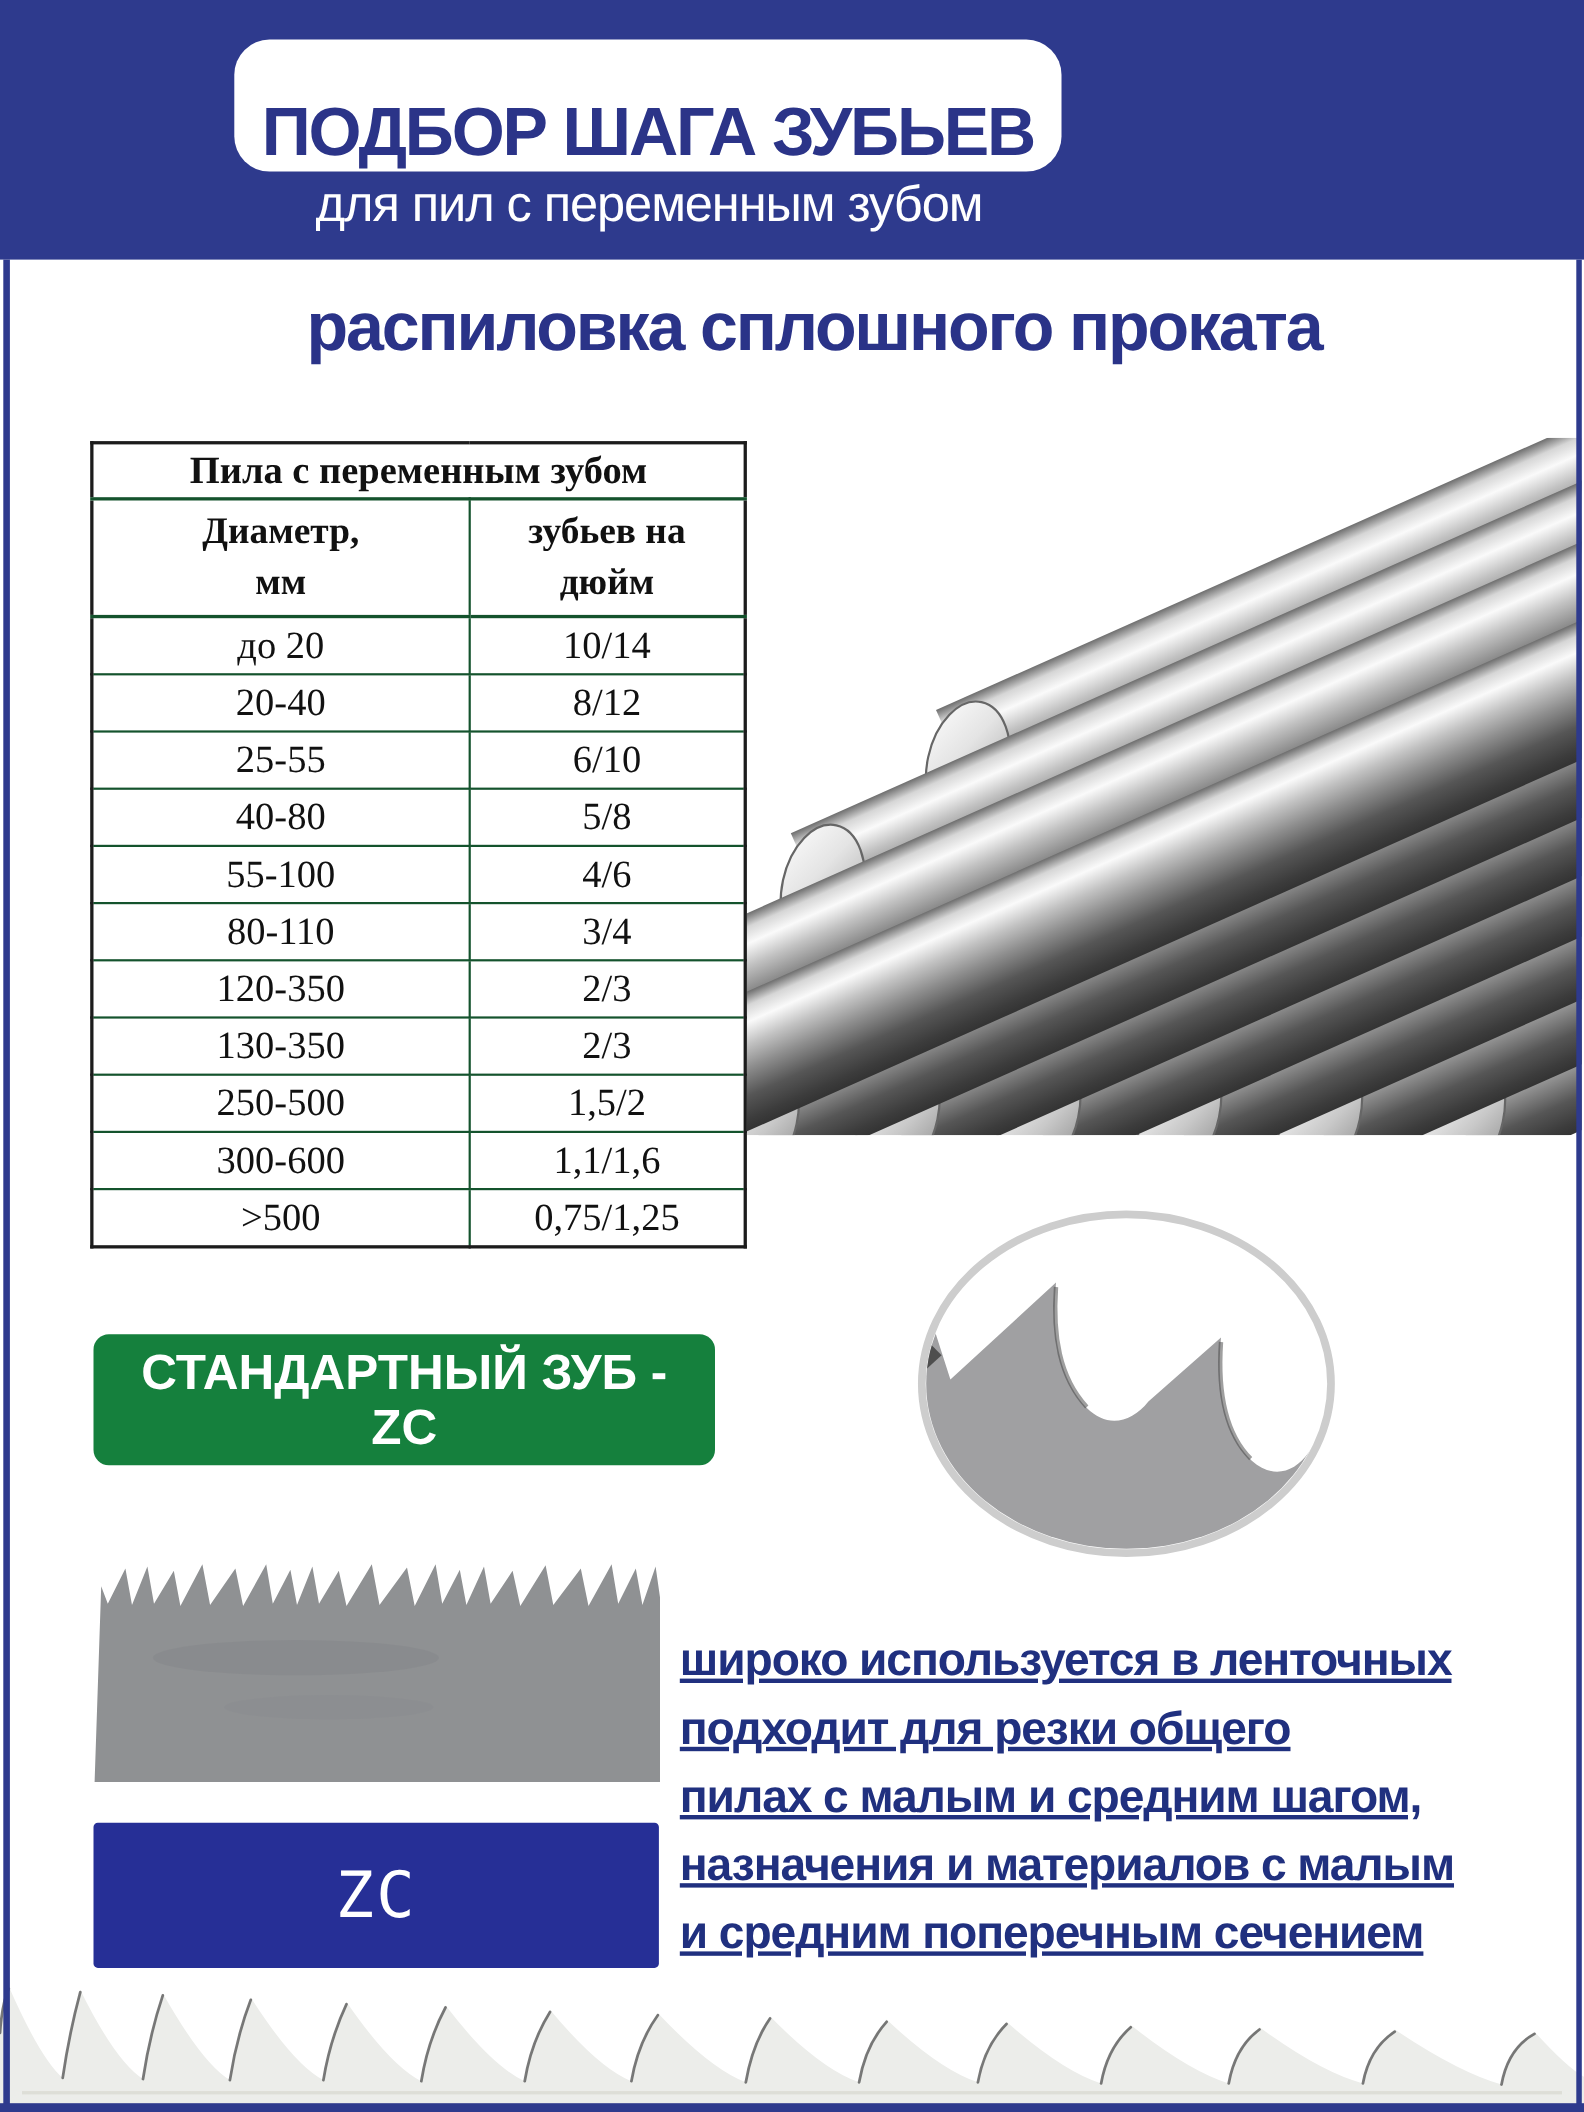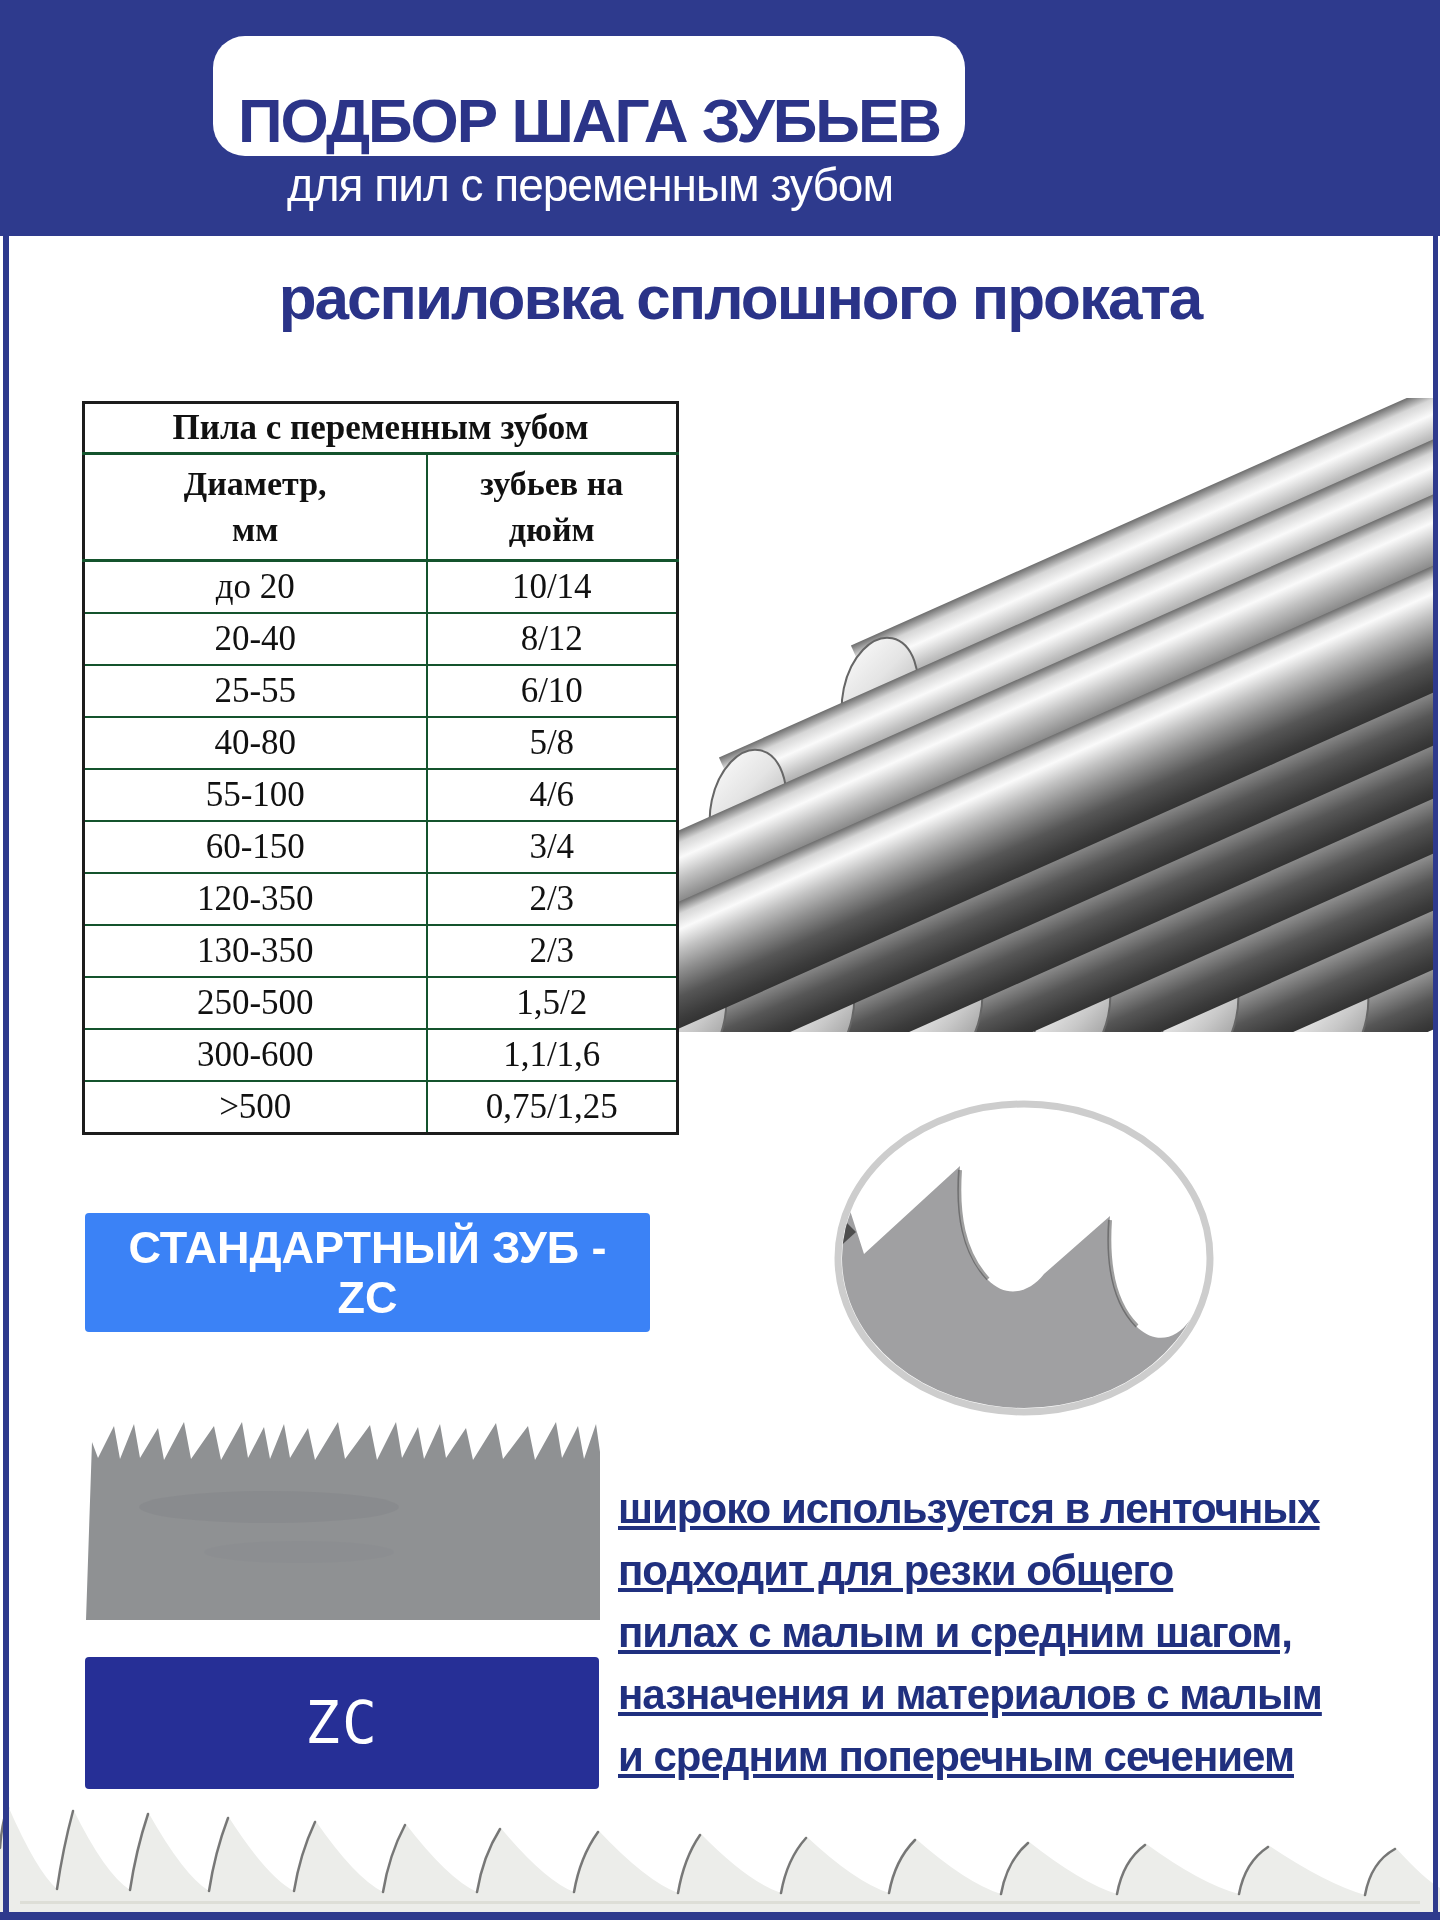--- a/index.html
+++ b/index.html
@@ -27,22 +27,22 @@
               table-layout:fixed;background:#ffffff;font-family:"Liberation Serif",serif;color:#111;}
   table.pitch{border:3px solid #1c1c1c;}
   table.pitch td{border:2px solid #14532d;text-align:center;vertical-align:middle;padding:0;}
   td.t-title{height:48px;font-size:35px;font-weight:700;border-bottom-width:3px !important;}
   tr.t-head td{height:104px;font-size:34px;font-weight:700;border-bottom-width:3px !important;}
   tr.t-head td div{line-height:46px;}
   tr.t-data td{height:50px;font-size:35px;font-weight:400;}
   col.c1{width:343px;} col.c2{width:251px;}
 
   
-  .tooth-label{position:absolute;left:85px;top:1213px;width:565px;height:119px;background:#3b82f6;
-               border-radius:4px;display:flex;flex-direction:column;align-items:center;justify-content:center;}
+  .tooth-label{position:absolute;left:85px;top:1213px;width:565px;height:119px;background:#15803d;
+               border-radius:14px;display:flex;flex-direction:column;align-items:center;justify-content:center;}
   .tooth-label div{color:#ffffff;font-size:45px;font-weight:700;line-height:50px;letter-spacing:0;white-space:nowrap;}
 
   
   .zc-bar{position:absolute;left:85px;top:1657px;width:514px;height:132px;background:#262f96;
           border-radius:4px;display:flex;align-items:center;justify-content:center;}
   .zc-bar span{color:#ffffff;font-family:"DejaVu Sans Mono",monospace;font-size:58px;font-weight:500;letter-spacing:2px;}
 
   
   .description{position:absolute;left:618px;top:1478px;width:820px;color:#20307f;text-decoration:underline;}
   .description div{font-size:42px;font-weight:600;line-height:62px;letter-spacing:-1px;white-space:nowrap;}
@@ -218,21 +218,21 @@
         </tr>
       <tr class="t-data">
           <td>40-80</td>
           <td>5/8</td>
         </tr>
       <tr class="t-data">
           <td>55-100</td>
           <td>4/6</td>
         </tr>
       <tr class="t-data">
-          <td>60-150</td>
+          <td>80-110</td>
           <td>3/4</td>
         </tr>
       <tr class="t-data">
           <td>120-350</td>
           <td>2/3</td>
         </tr>
       <tr class="t-data">
           <td>130-350</td>
           <td>2/3</td>
         </tr>

